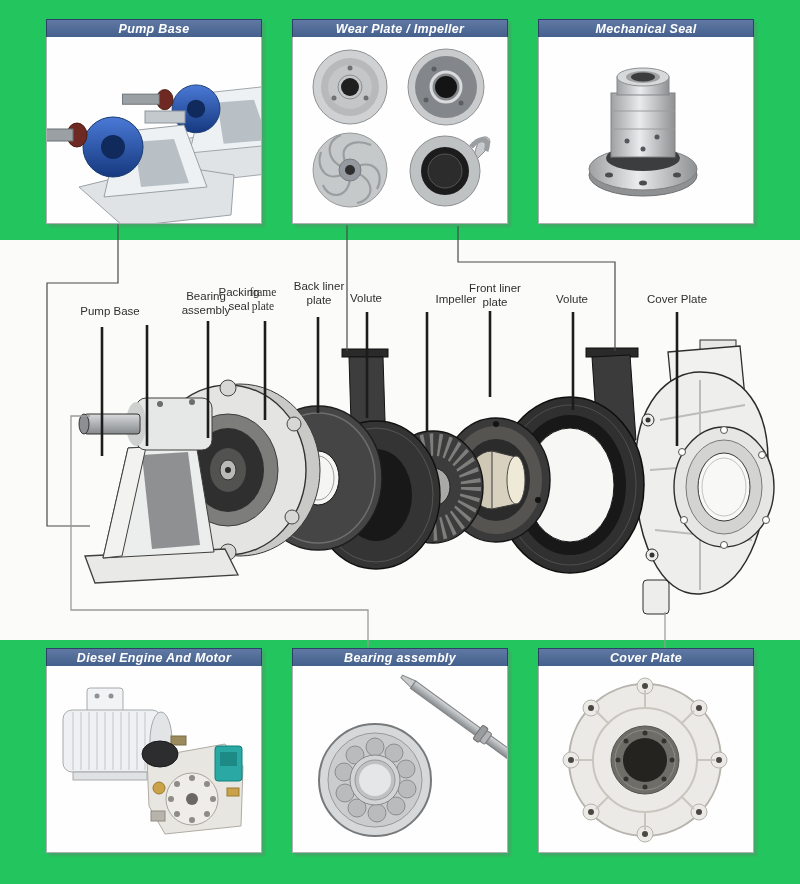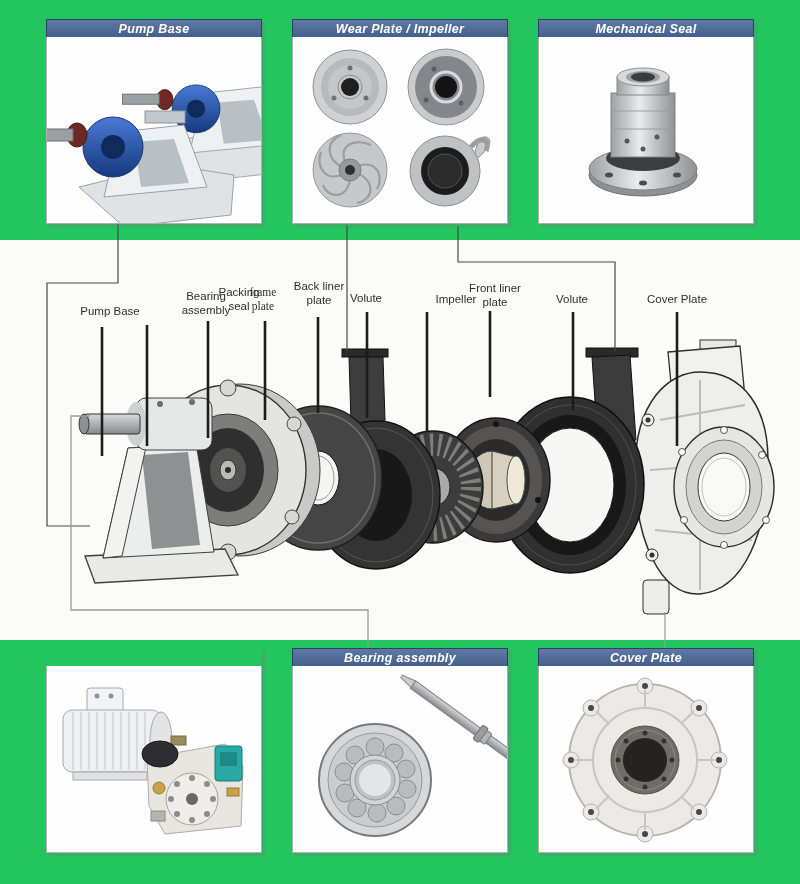--- a/index.html
+++ b/index.html
@@ -250,20 +250,21 @@
           <circle cx="152" cy="134" r="35" fill="#bfc2c3" stroke="#8b8d8f"></circle>
           <circle cx="152" cy="134" r="24" fill="#1c1c1c"></circle>
           <circle cx="152" cy="134" r="17" fill="#2c2c2c" stroke="#555555"></circle>
           <path d="M178,110 C188,98 198,102 193,114" fill="none" stroke="#9b9ea0" stroke-width="5"></path>
         </g>
       </svg>
     </div>
   </div>
 
   <div class="pbox" style="left:46px;top:648px;">
+    <div class="hdr">Diesel Engine And Motor</div>
     <div class="photo">
       <svg viewBox="0 0 214 186">
         <g>
           <rect x="40" y="22" width="36" height="24" rx="3" fill="#f1f3f4" stroke="#a6aaac"></rect>
           <circle cx="50" cy="30" r="2.5" fill="#8e9294"></circle>
           <circle cx="64" cy="30" r="2.5" fill="#8e9294"></circle>
           <rect x="16" y="44" width="98" height="62" rx="9" fill="#eef0f1" stroke="#a6aaac"></rect>
           <g stroke="#c3c7c9">
             <line x1="26" y1="46" x2="26" y2="104"></line>
               <line x1="34" y1="46" x2="34" y2="104"></line>

